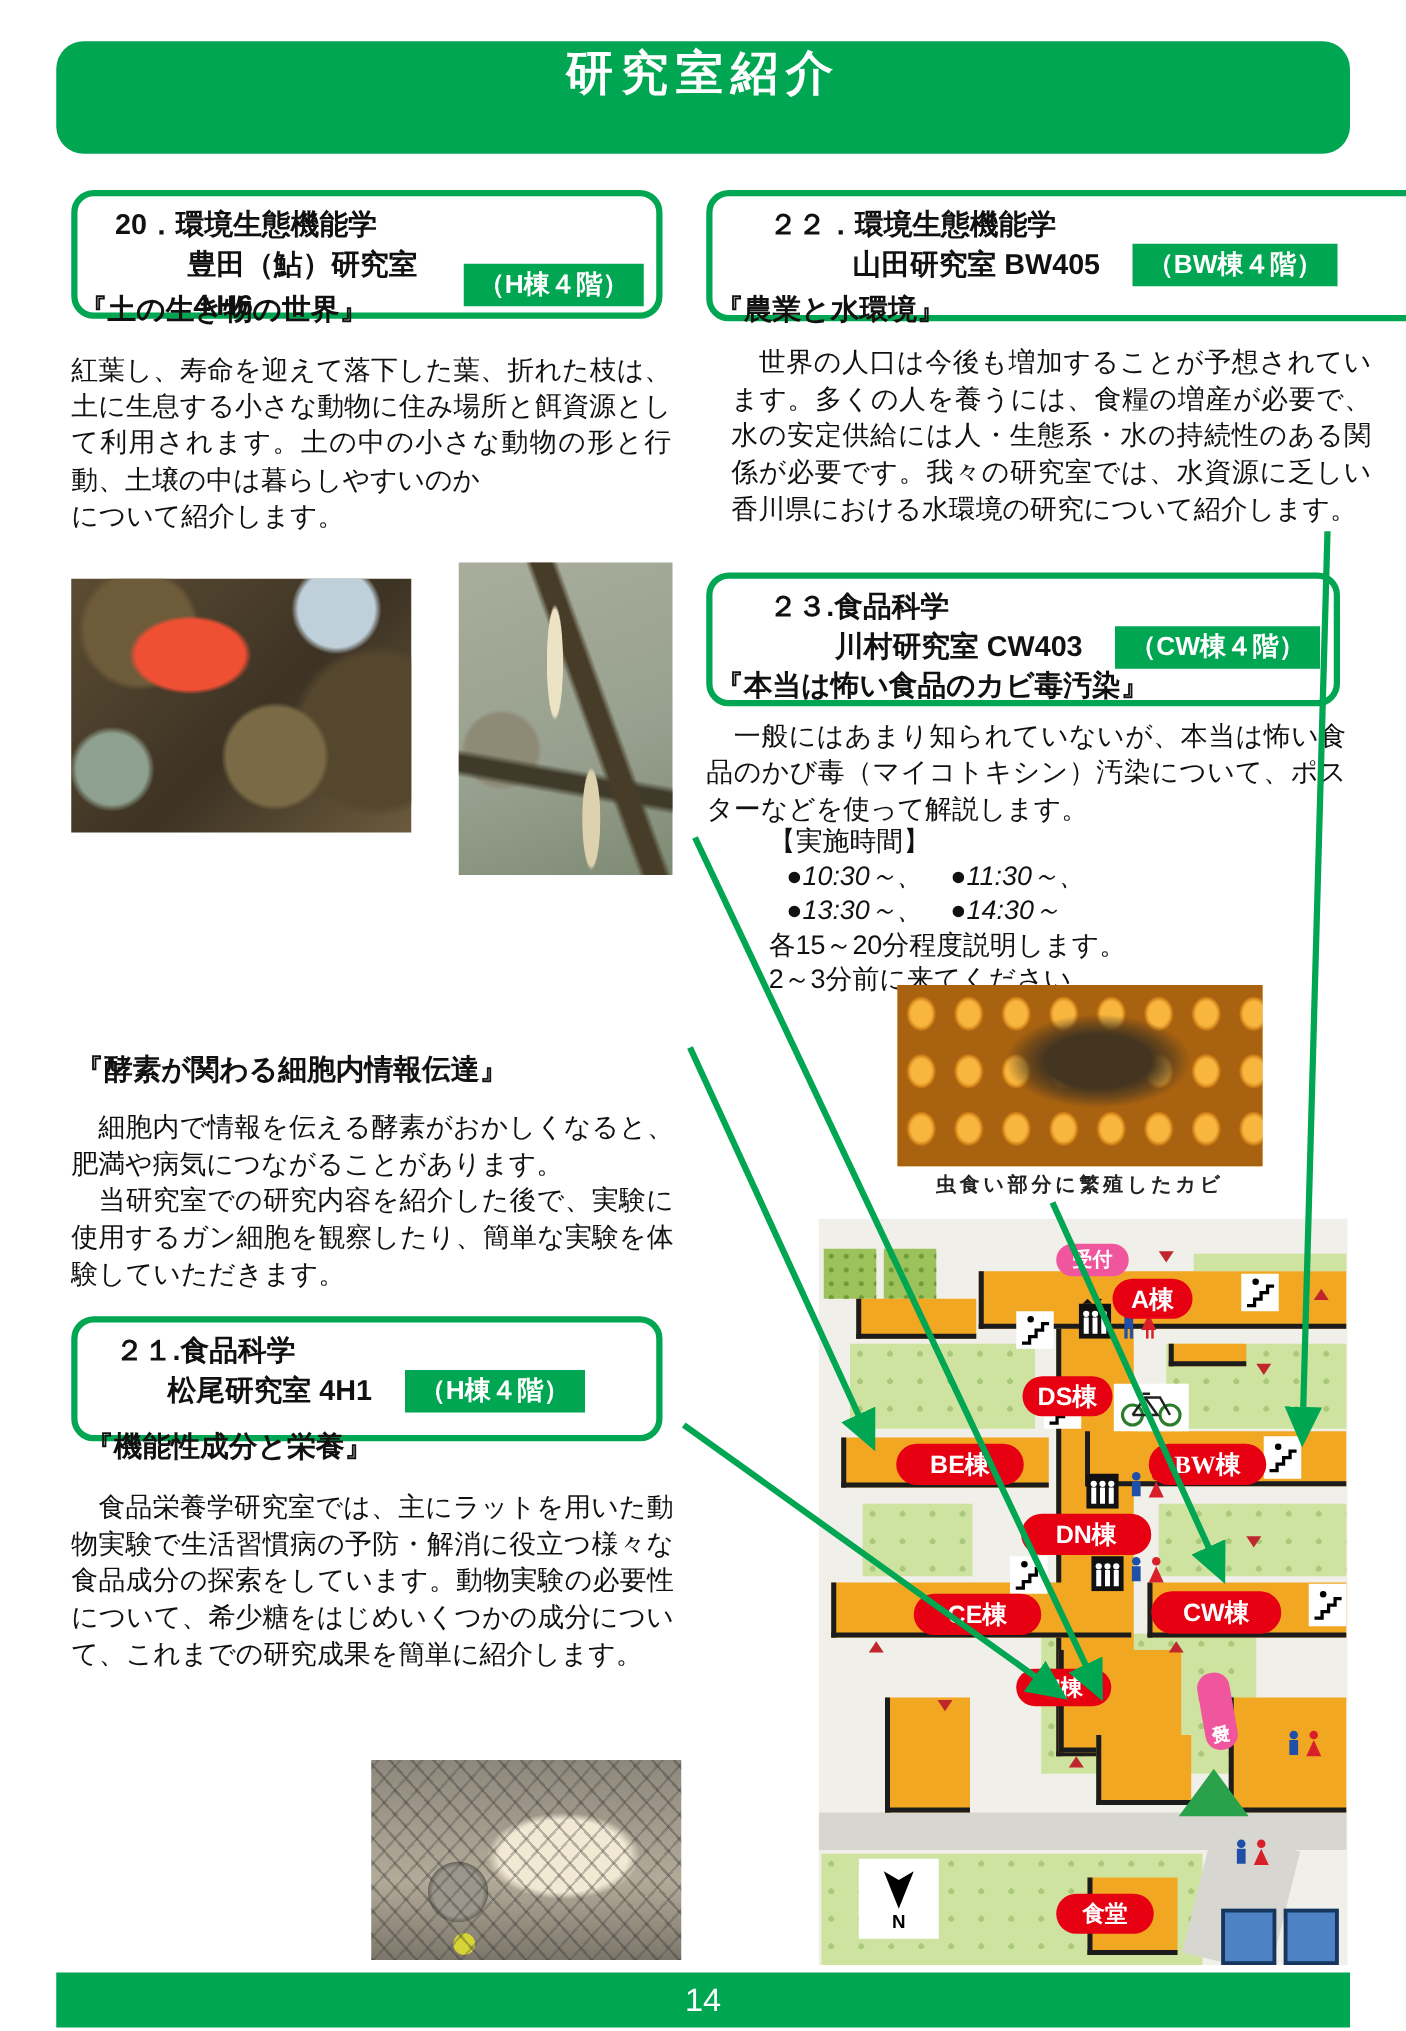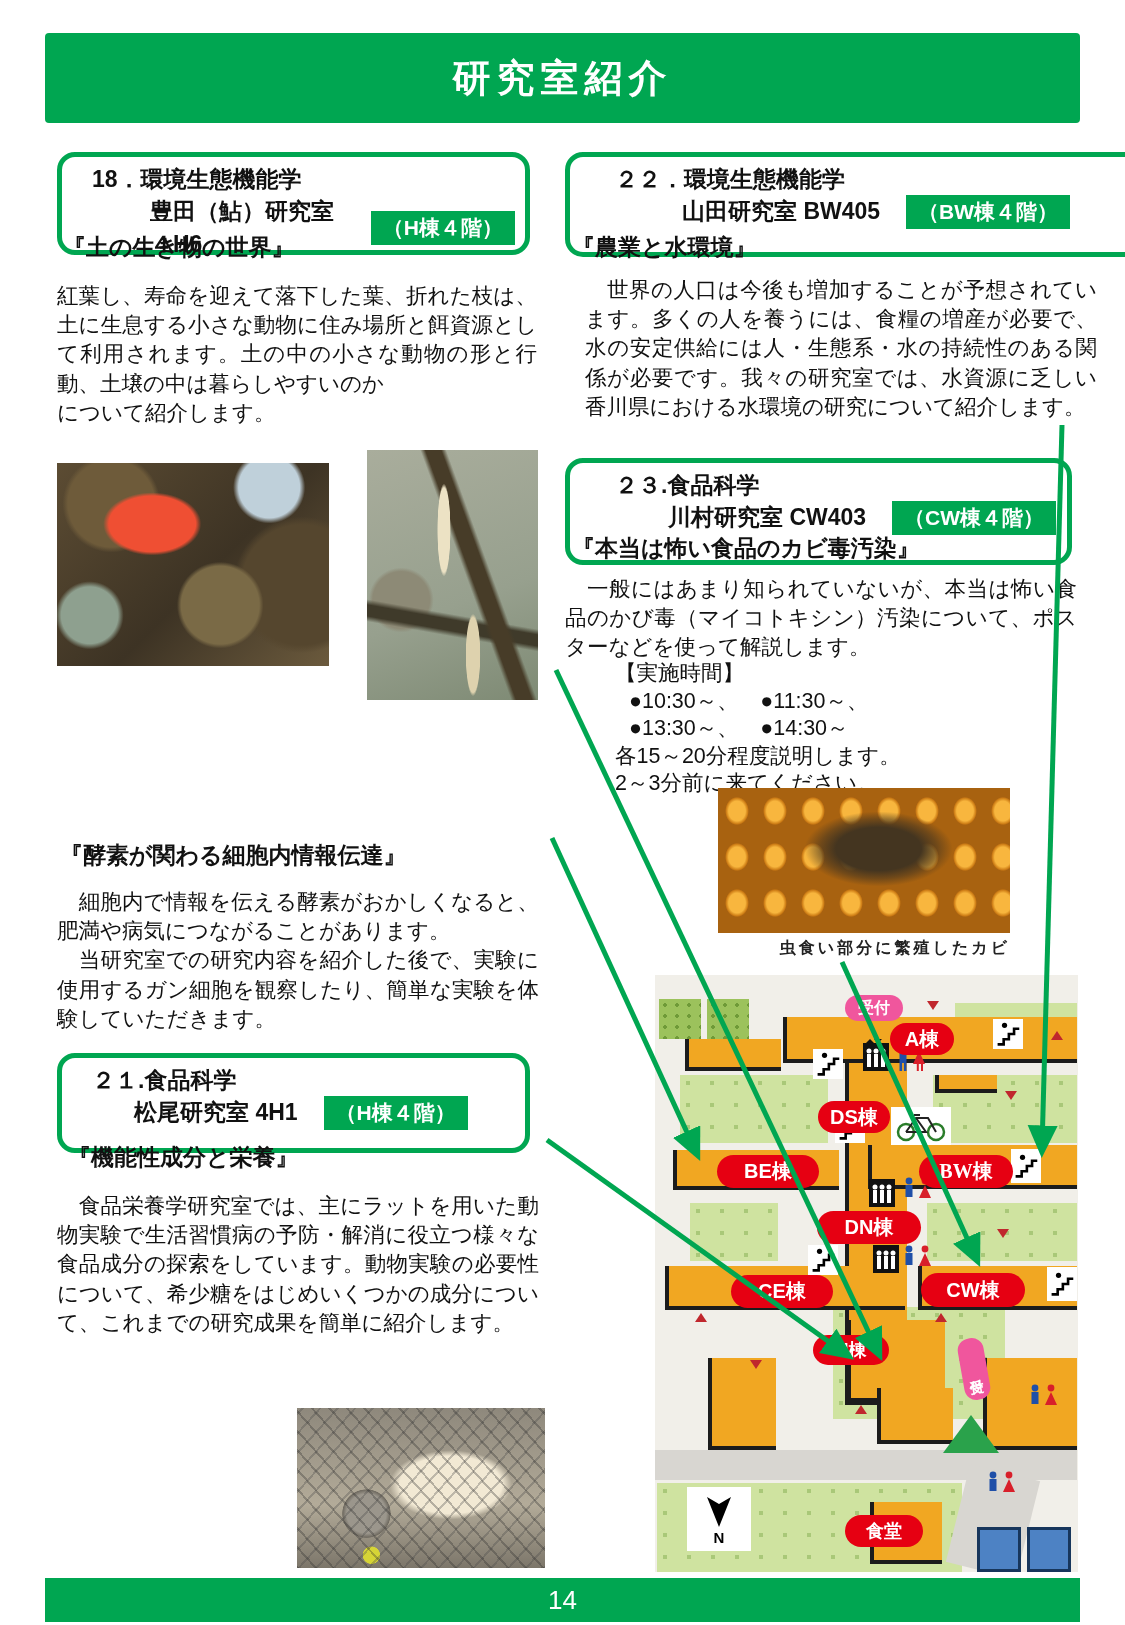--- a/index.html
+++ b/index.html
@@ -1,35 +1,35 @@
 <!DOCTYPE html>
 <html><head>
 <meta charset="utf-8">
 <style>
   html,body{margin:0;padding:0;background:#fff;}
   #page{position:relative;width:1125px;height:1625px;background:#fff;overflow:hidden;
         font-family:"Liberation Sans","DejaVu Sans",sans-serif;color:#111;}
   
   .hdr{position:absolute;left:45px;top:33px;width:1035px;height:90px;background:#00a651;
-       border-radius:4px;display:flex;align-items:center;justify-content:center;}
+       border-radius:22px;display:flex;align-items:flex-start;justify-content:center;}
   .hdr span{color:#fff;font-size:38px;font-weight:bold;letter-spacing:6px;}
   .ftr{position:absolute;left:45px;top:1578px;width:1035px;height:44px;background:#00a651;
        display:flex;align-items:center;justify-content:center;}
   .ftr span{color:#fff;font-size:26px;}
   
   .labbox{position:absolute;background:#fff;border:5px solid #00a651;border-radius:18px;
           padding:8px 10px 8px 0;box-sizing:border-box;}
   .labbox .l1{font-size:23px;font-weight:bold;line-height:1.3;}
   .labbox .l2{font-size:23px;font-weight:bold;line-height:1.45;display:flex;align-items:center;gap:12px;}
   .badge{background:#00a651;color:#fff;font-size:21px;font-weight:bold;padding:2px 12px;
          margin-left:14px;white-space:nowrap;}
   .subt{position:absolute;font-size:23px;font-weight:bold;}
   .body{position:absolute;font-size:21.5px;line-height:1.36;white-space:pre-line;text-align:justify;}
   .sched{position:absolute;font-size:21.5px;line-height:1.28;}
-  .sched .ind{margin-left:14px;}
+  .sched .ind{margin-left:14px;font-style:italic;}
   
   .photo{position:absolute;}
   #photo-soil{left:57px;top:463px;width:272px;height:203px;
     background:
       radial-gradient(ellipse 70px 45px at 35% 30%,#ef4f33 62%,rgba(239,79,51,0) 70%),
       radial-gradient(circle at 78% 12%,#bfd0da 0 11%,rgba(191,208,218,0) 13%),
       radial-gradient(circle at 12% 75%,#8ea08f 0 10%,rgba(142,160,143,0) 12%),
       radial-gradient(circle at 60% 70%,#7a6a46 0 18%,rgba(122,106,70,0) 20%),
       radial-gradient(circle at 20% 20%,#6e5b3a 0 16%,rgba(110,91,58,0) 18%),
       radial-gradient(circle at 90% 60%,#55462e 0 22%,rgba(85,70,46,0) 25%),
@@ -49,21 +49,21 @@
       #dd8f1f;
     background-size:auto,38px 46px,auto;}
   #photo-rat{left:297px;top:1408px;width:248px;height:160px;
     background:
       repeating-linear-gradient(48deg,rgba(40,40,40,.30) 0 2px,rgba(0,0,0,0) 2px 13px),
       repeating-linear-gradient(-48deg,rgba(70,70,70,.30) 0 2px,rgba(0,0,0,0) 2px 13px),
       radial-gradient(ellipse 85px 48px at 62% 48%,#f2e9d4 60%,rgba(242,233,212,0) 72%),
       radial-gradient(circle 34px at 28% 66%,#9b968c 58%,#6f6a60 70%,rgba(0,0,0,0) 72%),
       radial-gradient(circle 12px at 30% 92%,#d6d436 70%,rgba(0,0,0,0) 75%),
       linear-gradient(180deg,#8e887c,#b3ab99 60%,#7c766a);}
-  .cap{position:absolute;font-size:16px;font-weight:bold;letter-spacing:3px;color:#222;text-align:right;}
+  .cap{position:absolute;font-size:16px;font-weight:bold;letter-spacing:3px;color:#222;text-align:center;}
   
   #map{position:absolute;left:655px;top:975px;width:423px;height:597px;background:#f1efe9;overflow:hidden;}
   .bld{position:absolute;background:#f1a722;border-left:4px solid #1c1c1c;border-bottom:4px solid #1c1c1c;box-sizing:border-box;}
   .lawn{position:absolute;background:#cfe3a0;}
   .lawn.dots{background-image:radial-gradient(circle 4px at 8px 8px,#a9c878 55%,rgba(0,0,0,0) 60%);background-size:24px 22px;}
   .hedge{position:absolute;background:#9cc25c;background-image:radial-gradient(circle 3px at 6px 6px,#6f9a38 60%,rgba(0,0,0,0) 65%);background-size:12px 11px;}
   .road{position:absolute;background:#d8d6d1;}
   .pill{position:absolute;background:#e60012;color:#fff;font-weight:bold;border-radius:20px;
         display:flex;align-items:center;justify-content:center;white-space:nowrap;}
   .pill.big{font-size:20px;text-align:center;}
@@ -85,21 +85,21 @@
 </head>
 <body>
 
 <div id="page">
 
   <div class="hdr">
     <span>研究室紹介</span>
   </div>
 
   <div class="labbox" style="left:57px;top:152px;width:473px;height:103px;">
-    <div class="l1" style="margin-left:30px;">18．環境生態機能学</div>
+    <div class="l1" style="margin-left:30px;">20．環境生態機能学</div>
     <div class="l2" style="margin-left:88px;">
       <span>豊田（鮎）研究室 ４H6</span>
       <span class="badge">（H棟４階）</span>
     </div>
   </div>
   <div class="subt" style="left:63px;top:232px;">『土の生き物の世界』</div>
   <div class="body" style="left:57px;top:282px;width:480px;">紅葉し、寿命を迎えて落下した葉、折れた枝は、土に生息する小さな動物に住み場所と餌資源として利用されます。土の中の小さな動物の形と行動、土壌の中は暮らしやすいのか
 について紹介します。</div>
 
   <div class="photo" id="photo-soil"></div>

